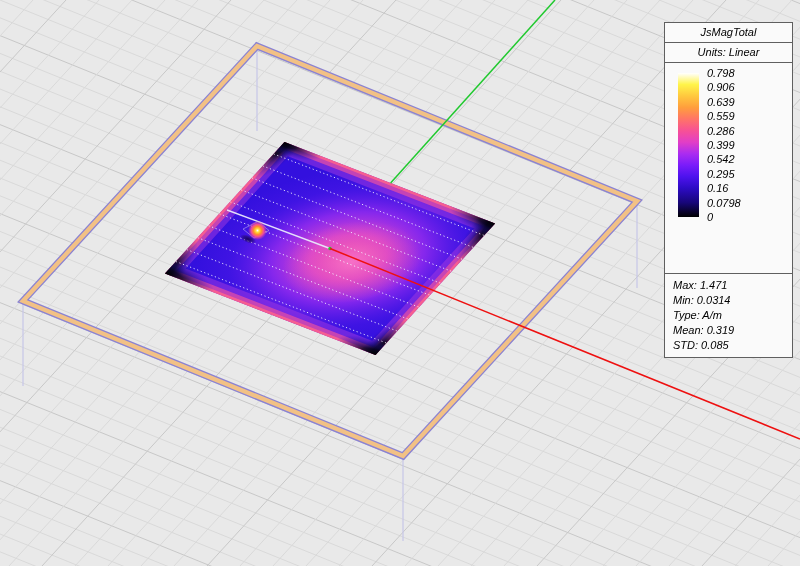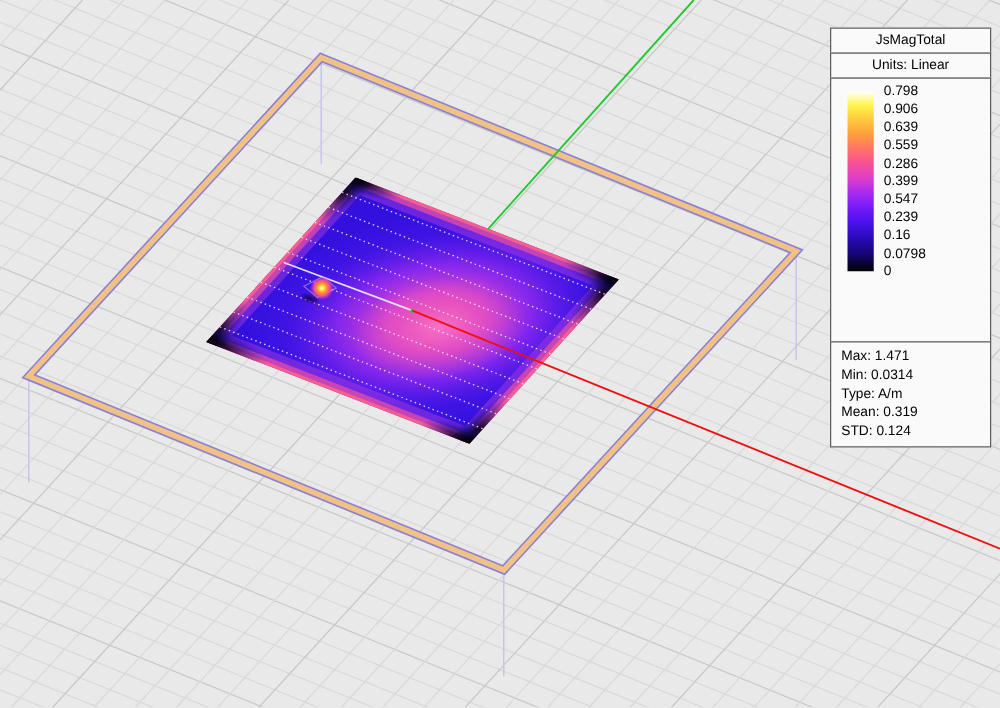--- a/index.html
+++ b/index.html
@@ -1,20 +1,20 @@
 <!DOCTYPE html>
 <html><head>
 <meta charset="utf-8">
 <style>
   html,body{margin:0;padding:0;background:#e9e9e9;}
   body{font-family:"Liberation Sans",sans-serif;}
   #stage{position:relative;width:800px;height:566px;overflow:hidden;background:#e9e9e9;}
   #scene{position:absolute;left:0;top:0;display:block;}
   .panel{position:absolute;left:664px;top:22px;width:129px;font-size:11px;color:#000;}
-  .sec{box-sizing:border-box;background:#fafafa;border:1px solid #5f5f5f;margin-top:-1px;position:relative;}
+  .sec{box-sizing:border-box;background:#fafafa;border:1px solid #5f5f5f;margin-top:-1px;position:relative;font-style:italic;}
   .sec.first{margin-top:0;}
   .title-sec,.type-sec{height:21px;line-height:19px;text-align:center;}
   .scale-sec{height:212px;}
   .cbar{position:absolute;left:13px;top:10px;width:21px;height:144px;}
   .scale-labels{position:absolute;left:42px;top:3px;width:80px;}
   .scale-label{height:14.4px;line-height:14.4px;white-space:nowrap;}
   .stats-sec{padding:4px 0 4px 8px;}
   .stat-line{height:15px;line-height:15px;white-space:nowrap;}
 </style>
 </head>
@@ -223,28 +223,28 @@
     </div>
     <div class="sec scale-sec">
       <div class="cbar" id="cbar" style="background: linear-gradient(rgb(255, 255, 255) 0%, rgb(255, 244, 74) 8%, rgb(255, 200, 62) 16%, rgb(255, 158, 61) 24%, rgb(255, 116, 103) 32%, rgb(247, 81, 149) 40%, rgb(226, 62, 198) 48%, rgb(171, 44, 240) 56%, rgb(122, 28, 250) 64%, rgb(77, 18, 238) 72%, rgb(45, 11, 196) 80%, rgb(23, 6, 121) 90%, rgb(0, 0, 0) 100%);"></div>
       <div class="scale-labels">
         <div class="scale-label">0.798</div>
         <div class="scale-label">0.906</div>
         <div class="scale-label">0.639</div>
         <div class="scale-label">0.559</div>
         <div class="scale-label">0.286</div>
         <div class="scale-label">0.399</div>
-        <div class="scale-label">0.547</div>
-        <div class="scale-label">0.239</div>
+        <div class="scale-label">0.542</div>
+        <div class="scale-label">0.295</div>
         <div class="scale-label">0.16</div>
         <div class="scale-label">0.0798</div>
         <div class="scale-label">0</div>
       </div>
     </div>
     <div class="sec stats-sec">
       <div class="stat-line">Max: 1.471</div>
       <div class="stat-line">Min: 0.0314</div>
       <div class="stat-line">Type: A/m</div>
       <div class="stat-line">Mean: 0.319</div>
-      <div class="stat-line">STD: 0.124</div>
+      <div class="stat-line">STD: 0.085</div>
     </div>
   </div>
 </div>
 
 </body></html>

